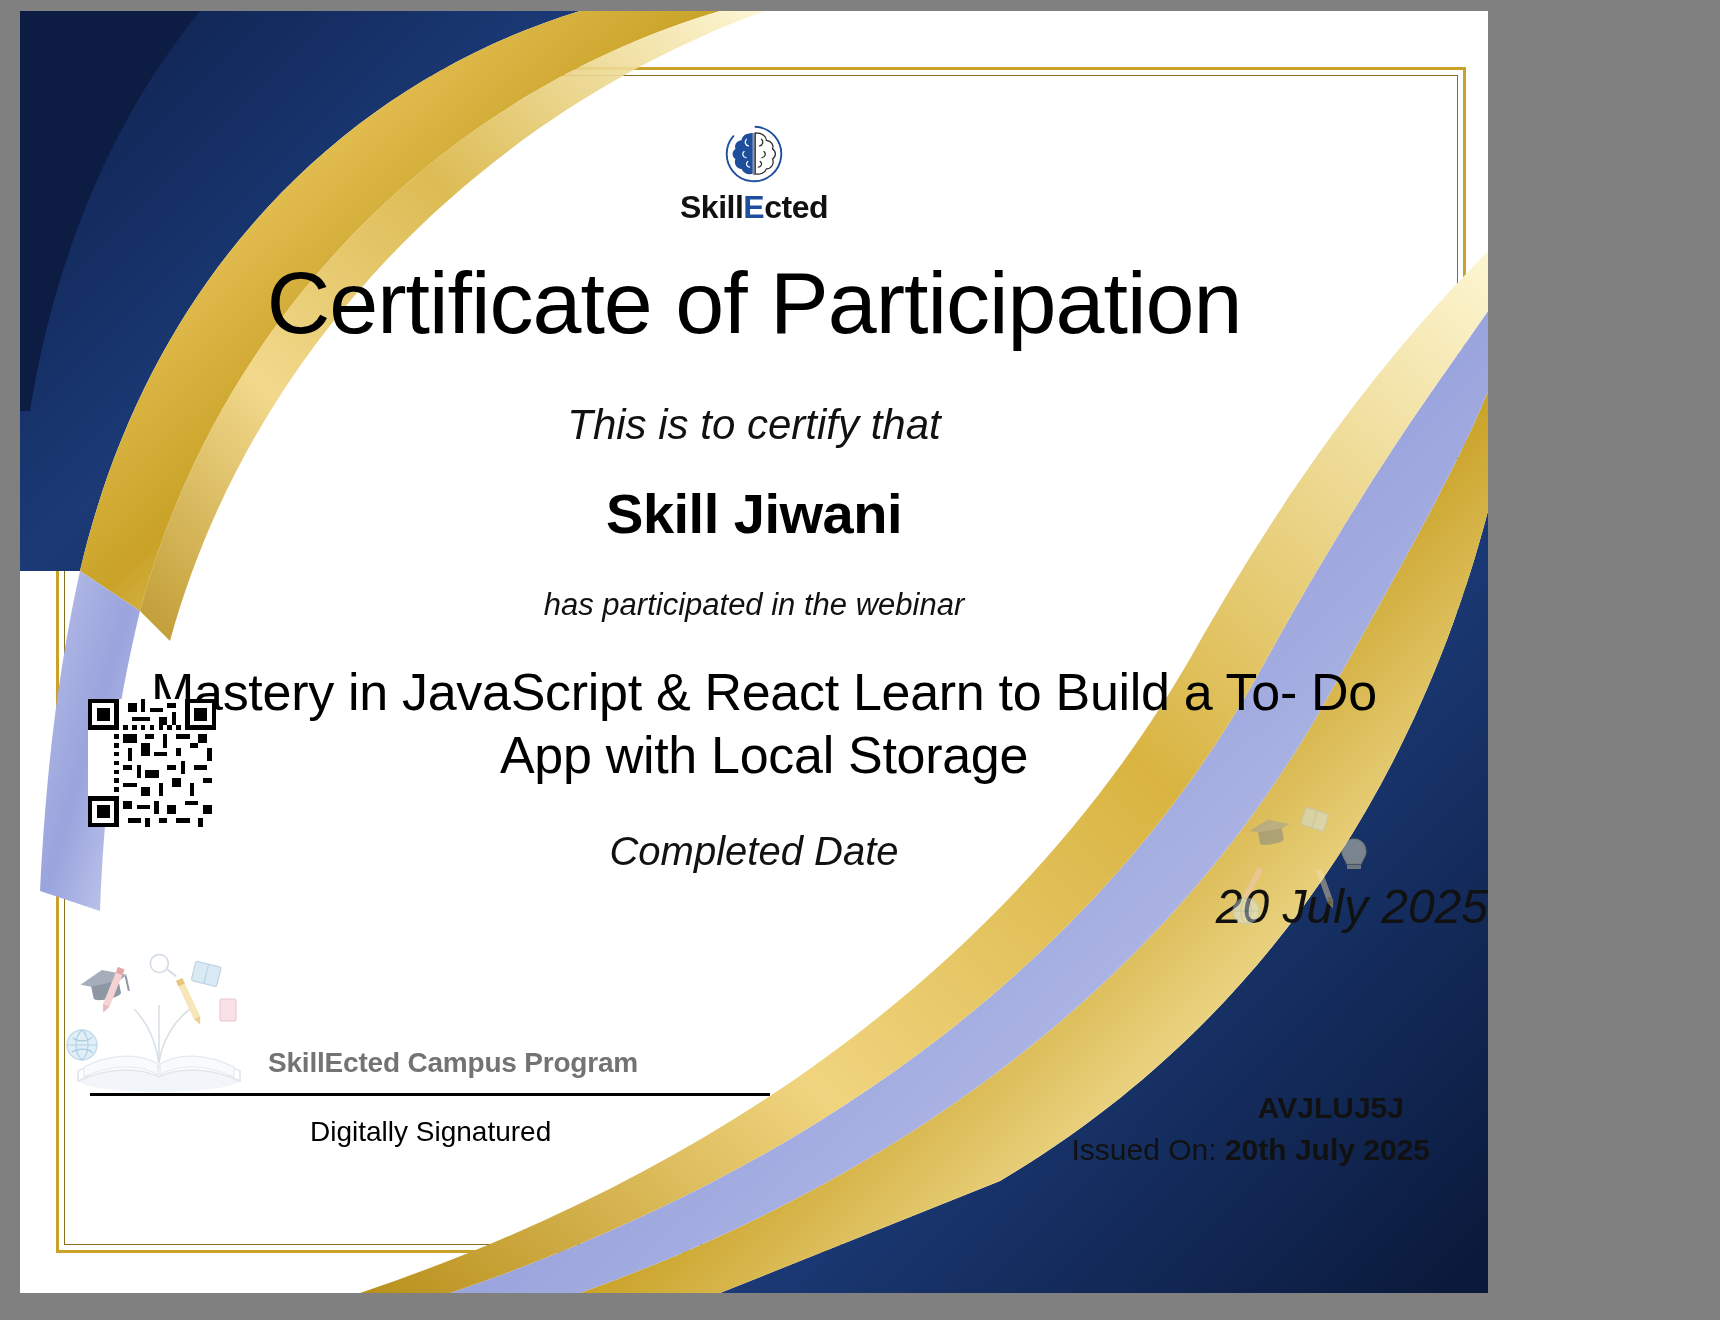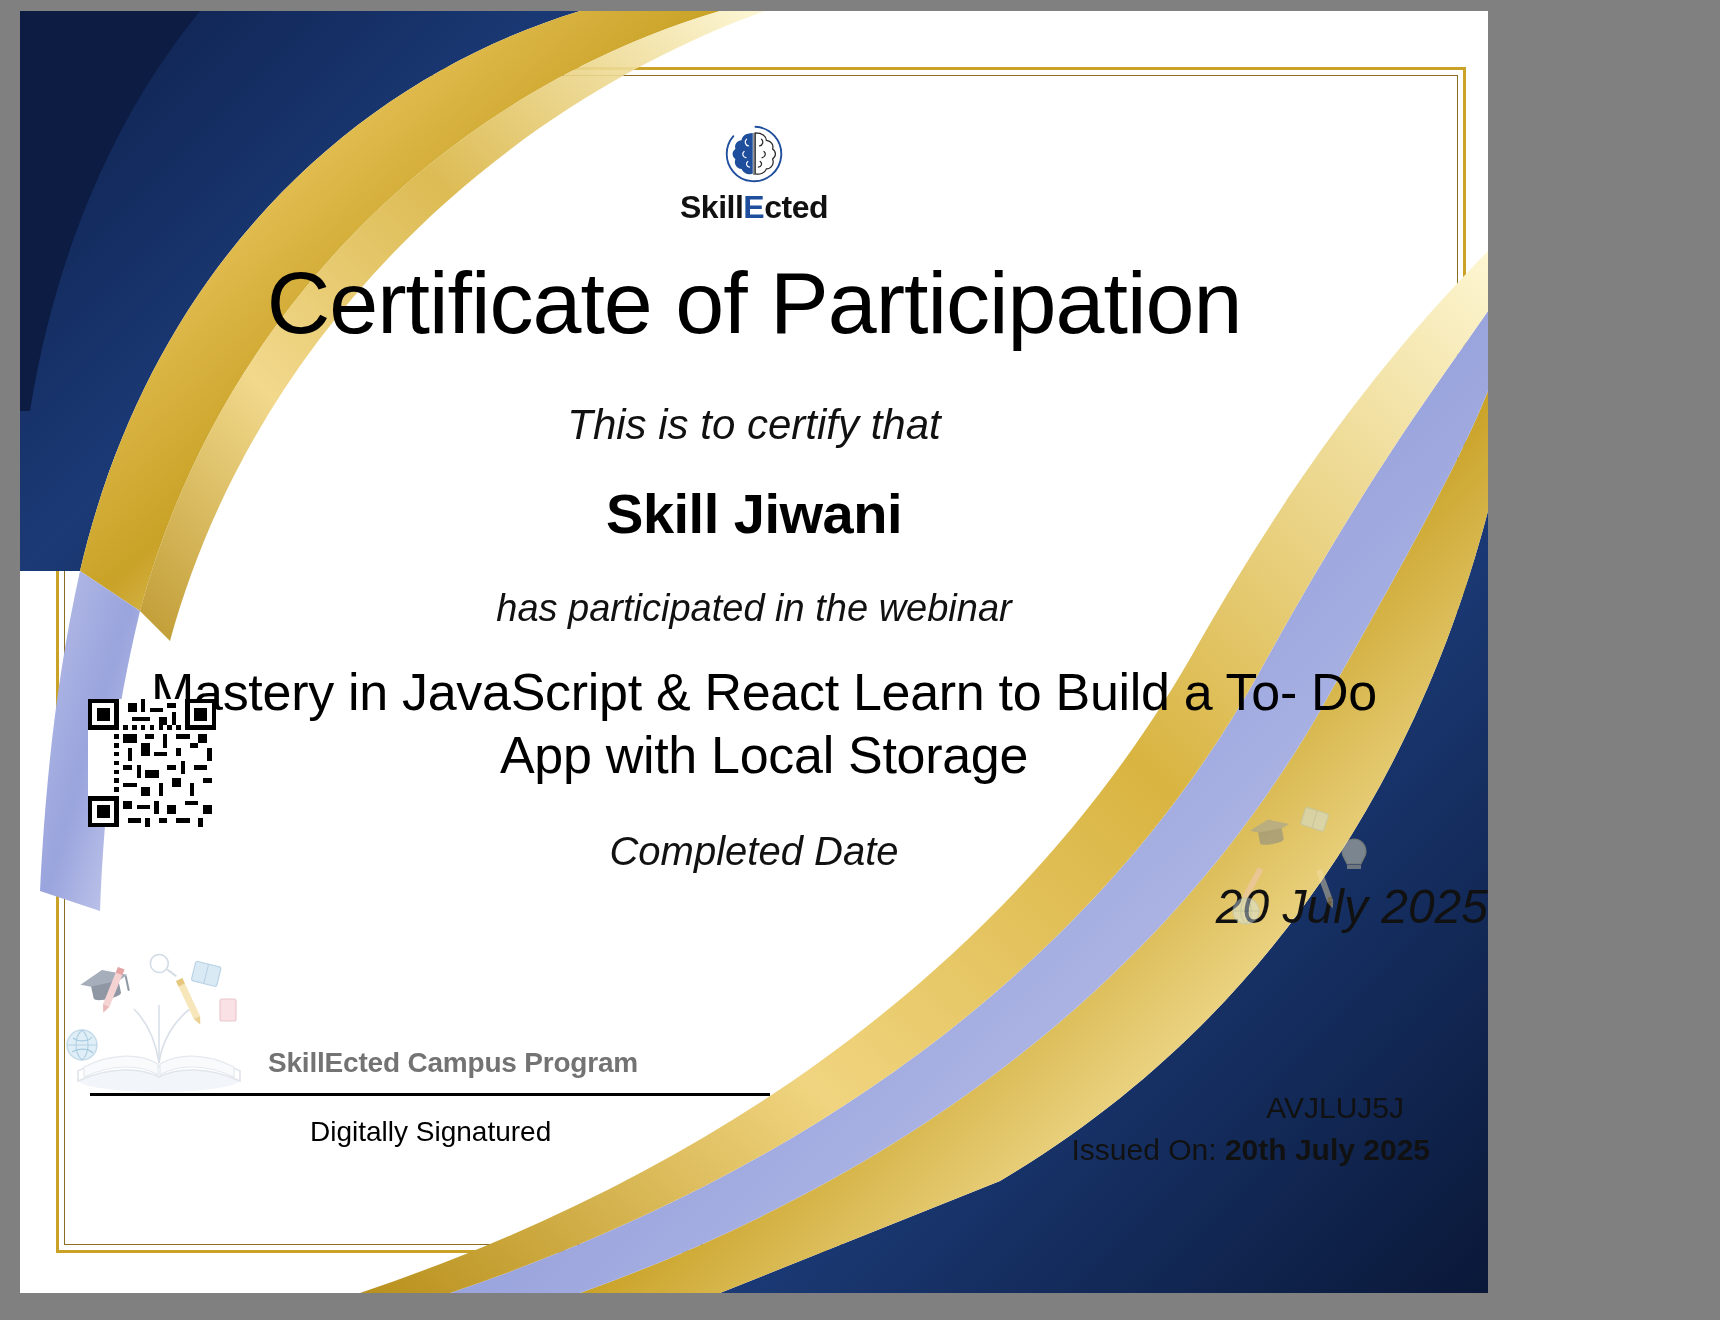--- a/index.html
+++ b/index.html
@@ -127,21 +127,21 @@
     font-weight: bold;
     color: #000000;
     letter-spacing: -0.5px;
   }
 
   .participated-line {
     position: absolute;
     left: 0; right: 0;
     top: 576px;
     text-align: center;
-    font-size: 38px;
+    font-size: 31px;
     font-style: italic;
     color: #111111;
   }
 
   .webinar-title {
     position: absolute;
     left: 100px; right: 80px;
     top: 650px;
     text-align: center;
     font-size: 52px;
@@ -207,20 +207,21 @@
   }
 
   
   .cert-id {
     position: absolute;
     right: 84px;
     top: 1080px;
     font-size: 30px;
     color: #111111;
     text-align: right;
+    font-weight: bold;
   }
   .issued-line {
     position: absolute;
     right: 58px;
     top: 1122px;
     font-size: 30px;
     color: #111111;
     text-align: right;
     white-space: nowrap;
   }

